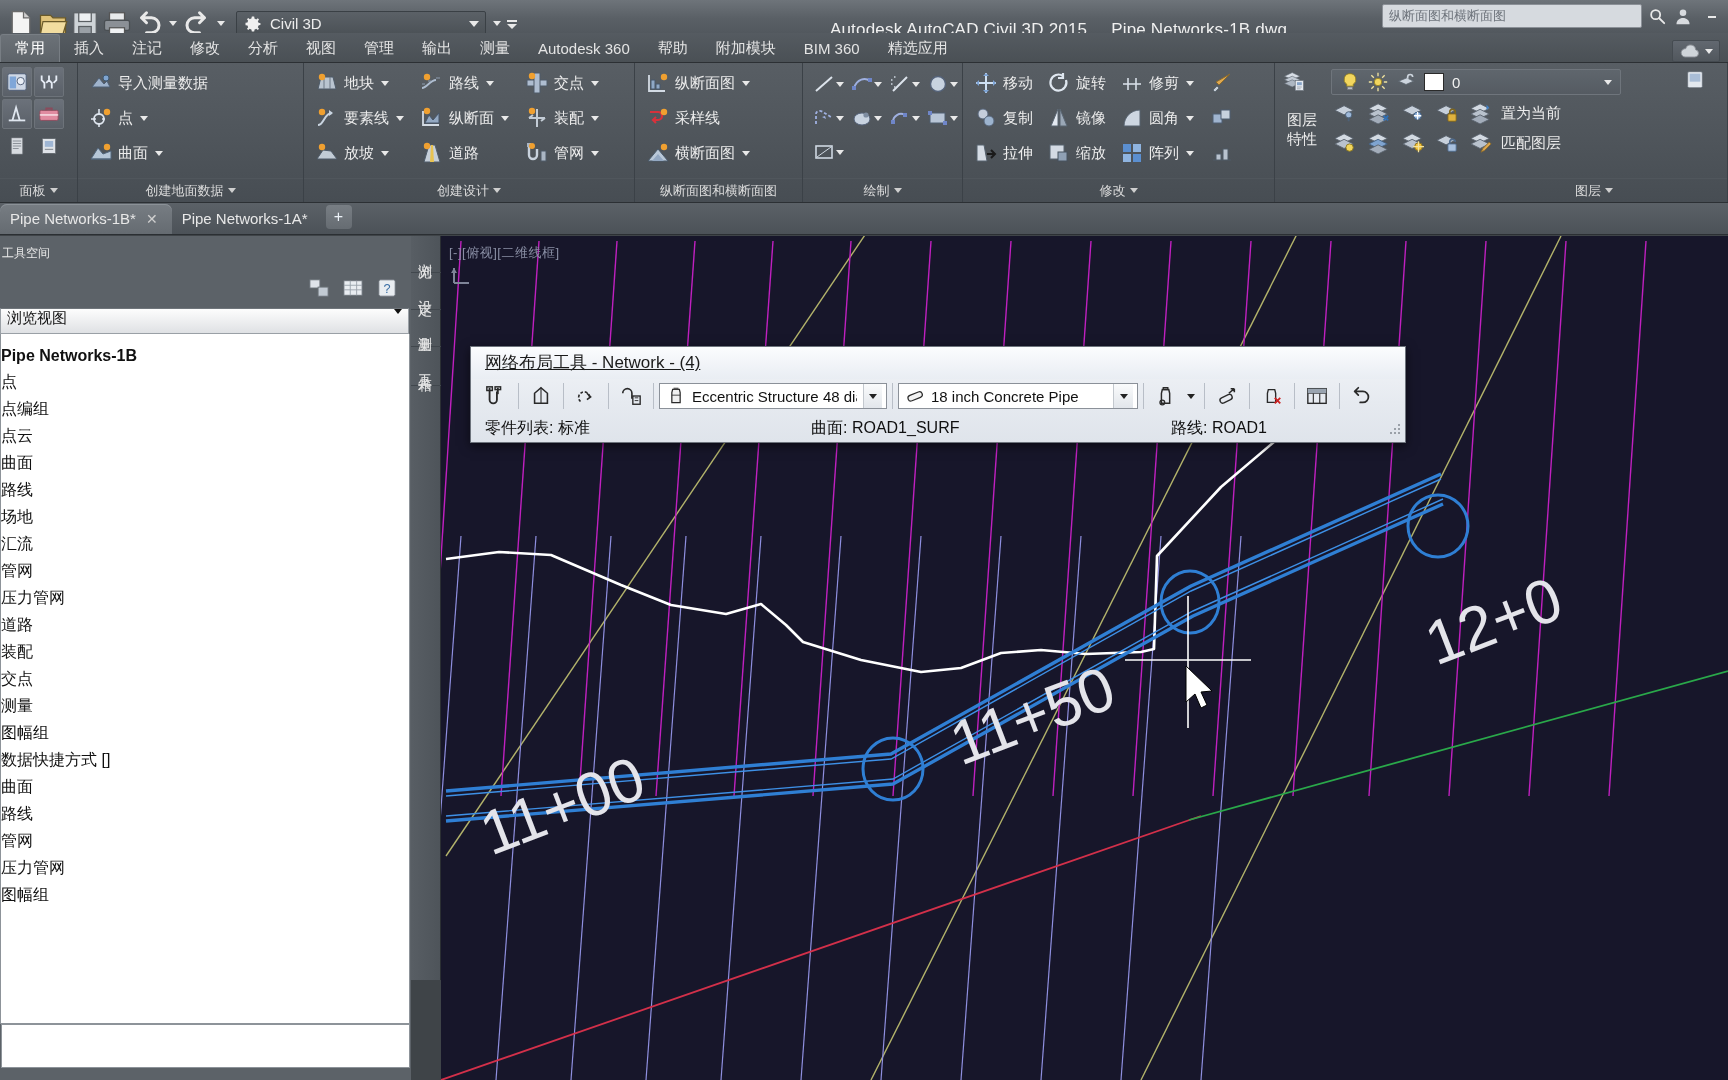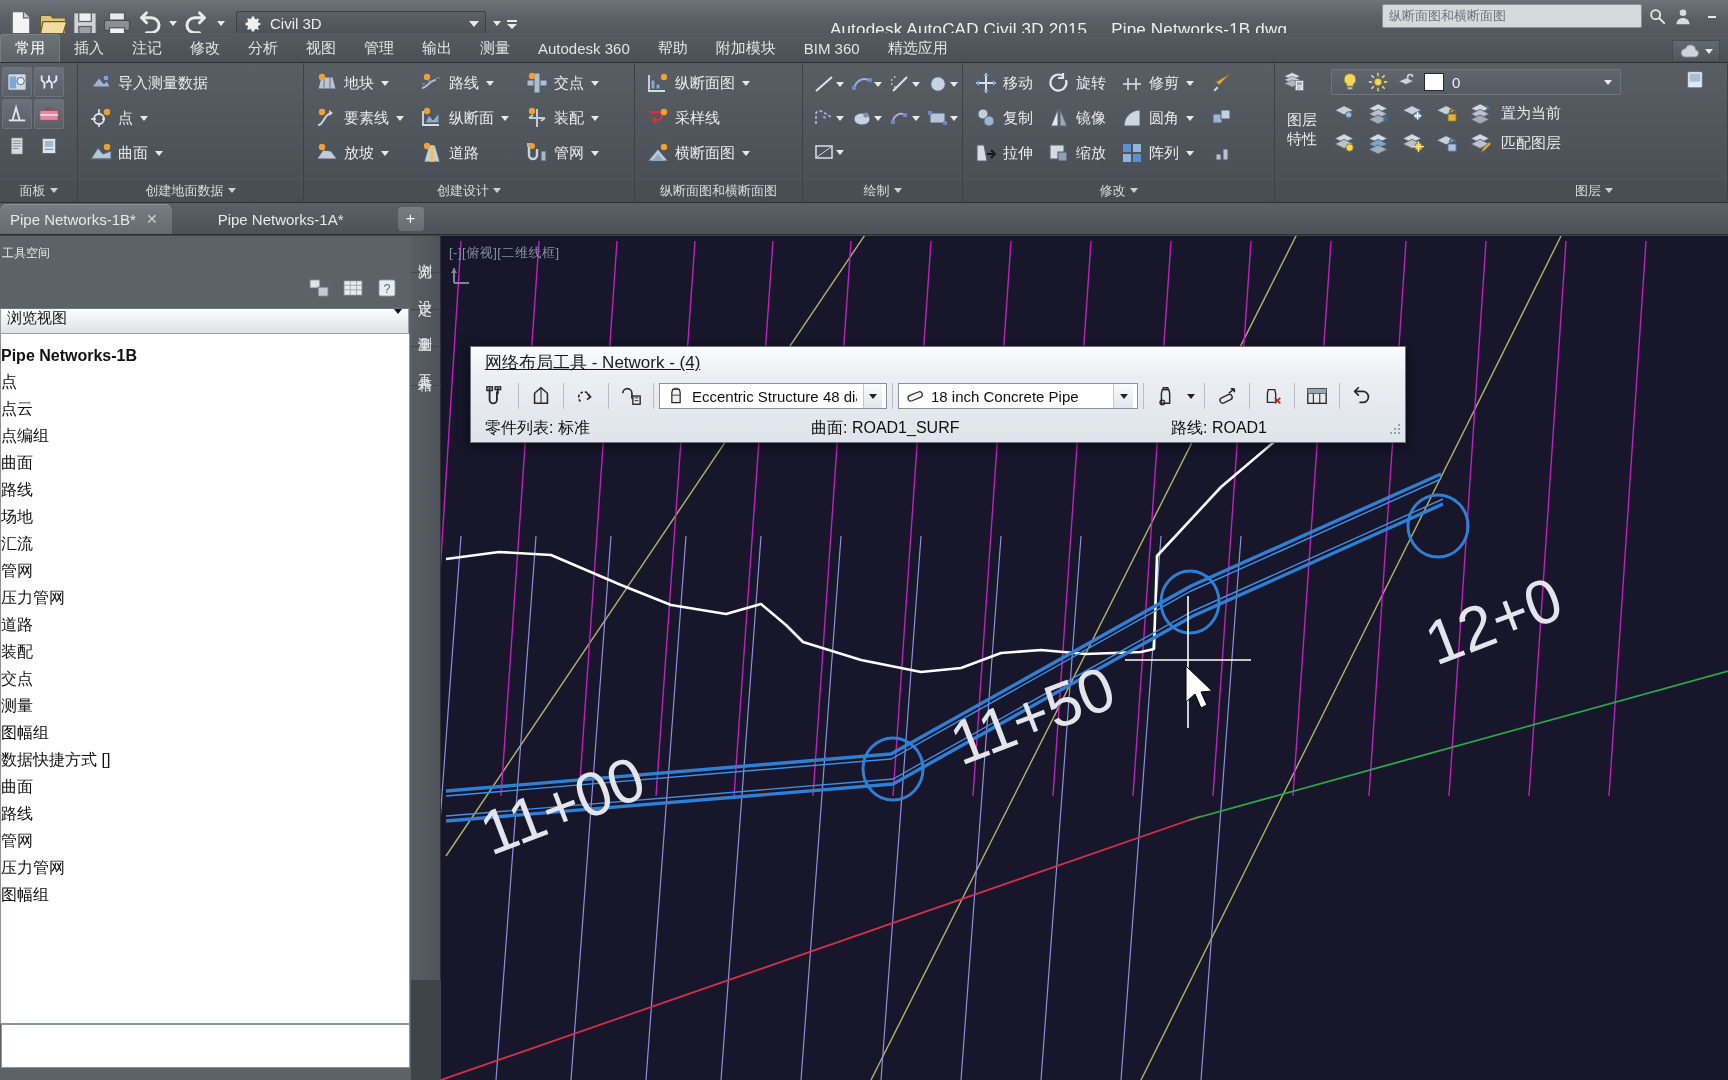--- a/index.html
+++ b/index.html
@@ -127,21 +127,21 @@
   .ltext{ font-size:15px;color:#ececec; padding-right:6px; white-space:nowrap;}
   .layerlabel{
     display:flex;flex-direction:column; justify-content:center; align-items:center;
     font-size:15px; color:#ececec; line-height:1.25; padding:0 6px;
   }
 
   
   .doctabs{
     position:absolute; left:0; top:203px; width:1728px; height:32px;
     background:linear-gradient(180deg,#5b6167,#4c5258);
-    display:flex; align-items:flex-end; border-bottom:1px solid #2b2f33;gap:36px;
+    display:flex; align-items:center; border-bottom:1px solid #2b2f33;
   }
   .dtab{
     height:30px; padding:0 14px 0 10px; display:flex; align-items:center; gap:10px;
     color:#e8e8e8; font-size:15px; white-space:nowrap; cursor:default;
     border-radius:7px 7px 0 0;
   }
   .dtab.active{
     background:linear-gradient(180deg,#777d83,#656b71);
     box-shadow:inset 0 1px 0 #8b9197;
   }
@@ -1029,24 +1029,24 @@
       <i class="caret"></i>
     </div>
     <div class="ts-tree" id="ts-tree">
         <div class="tnode root">
           <span>Pipe Networks-1B</span>
         </div>
         <div class="tnode">
           <span>点</span>
         </div>
         <div class="tnode">
+          <span>点编组</span>
+        </div>
+        <div class="tnode">
           <span>点云</span>
-        </div>
-        <div class="tnode">
-          <span>点编组</span>
         </div>
         <div class="tnode">
           <span>曲面</span>
         </div>
         <div class="tnode">
           <span>路线</span>
         </div>
         <div class="tnode">
           <span>场地</span>
         </div>

